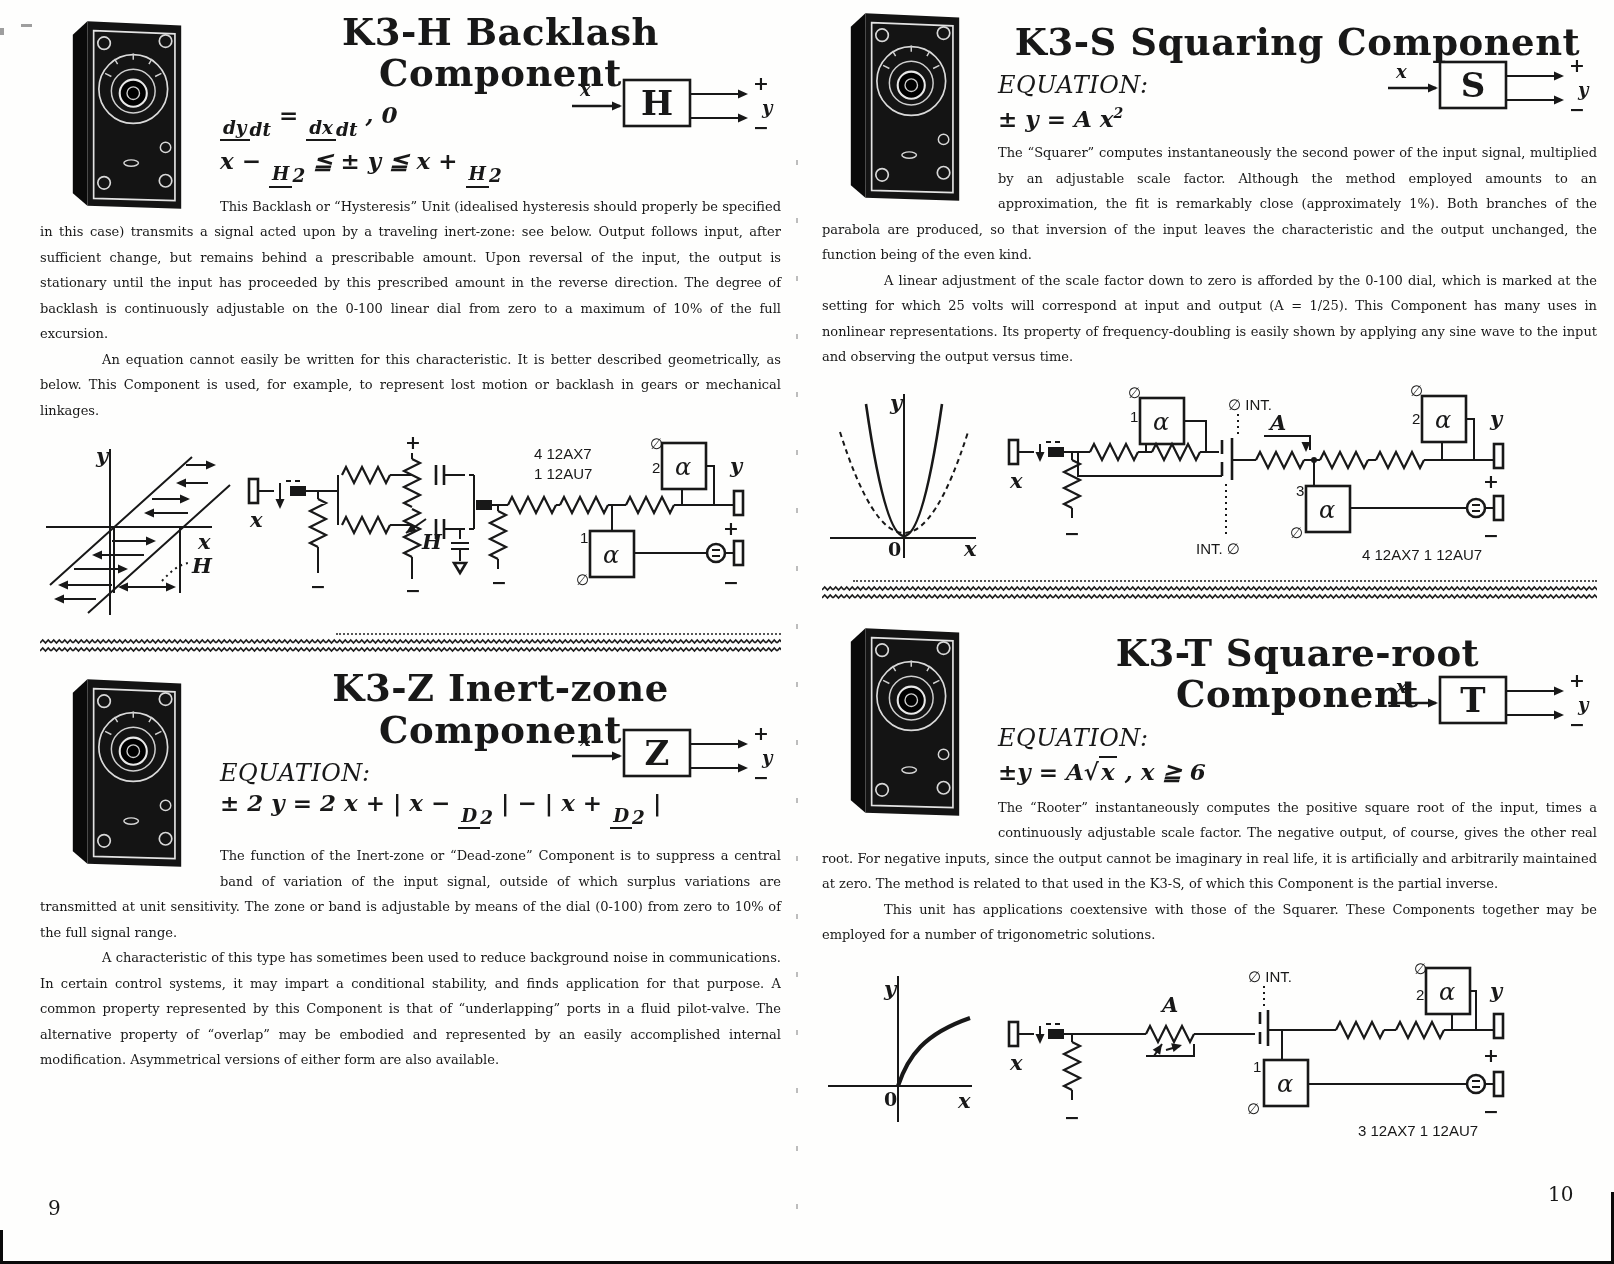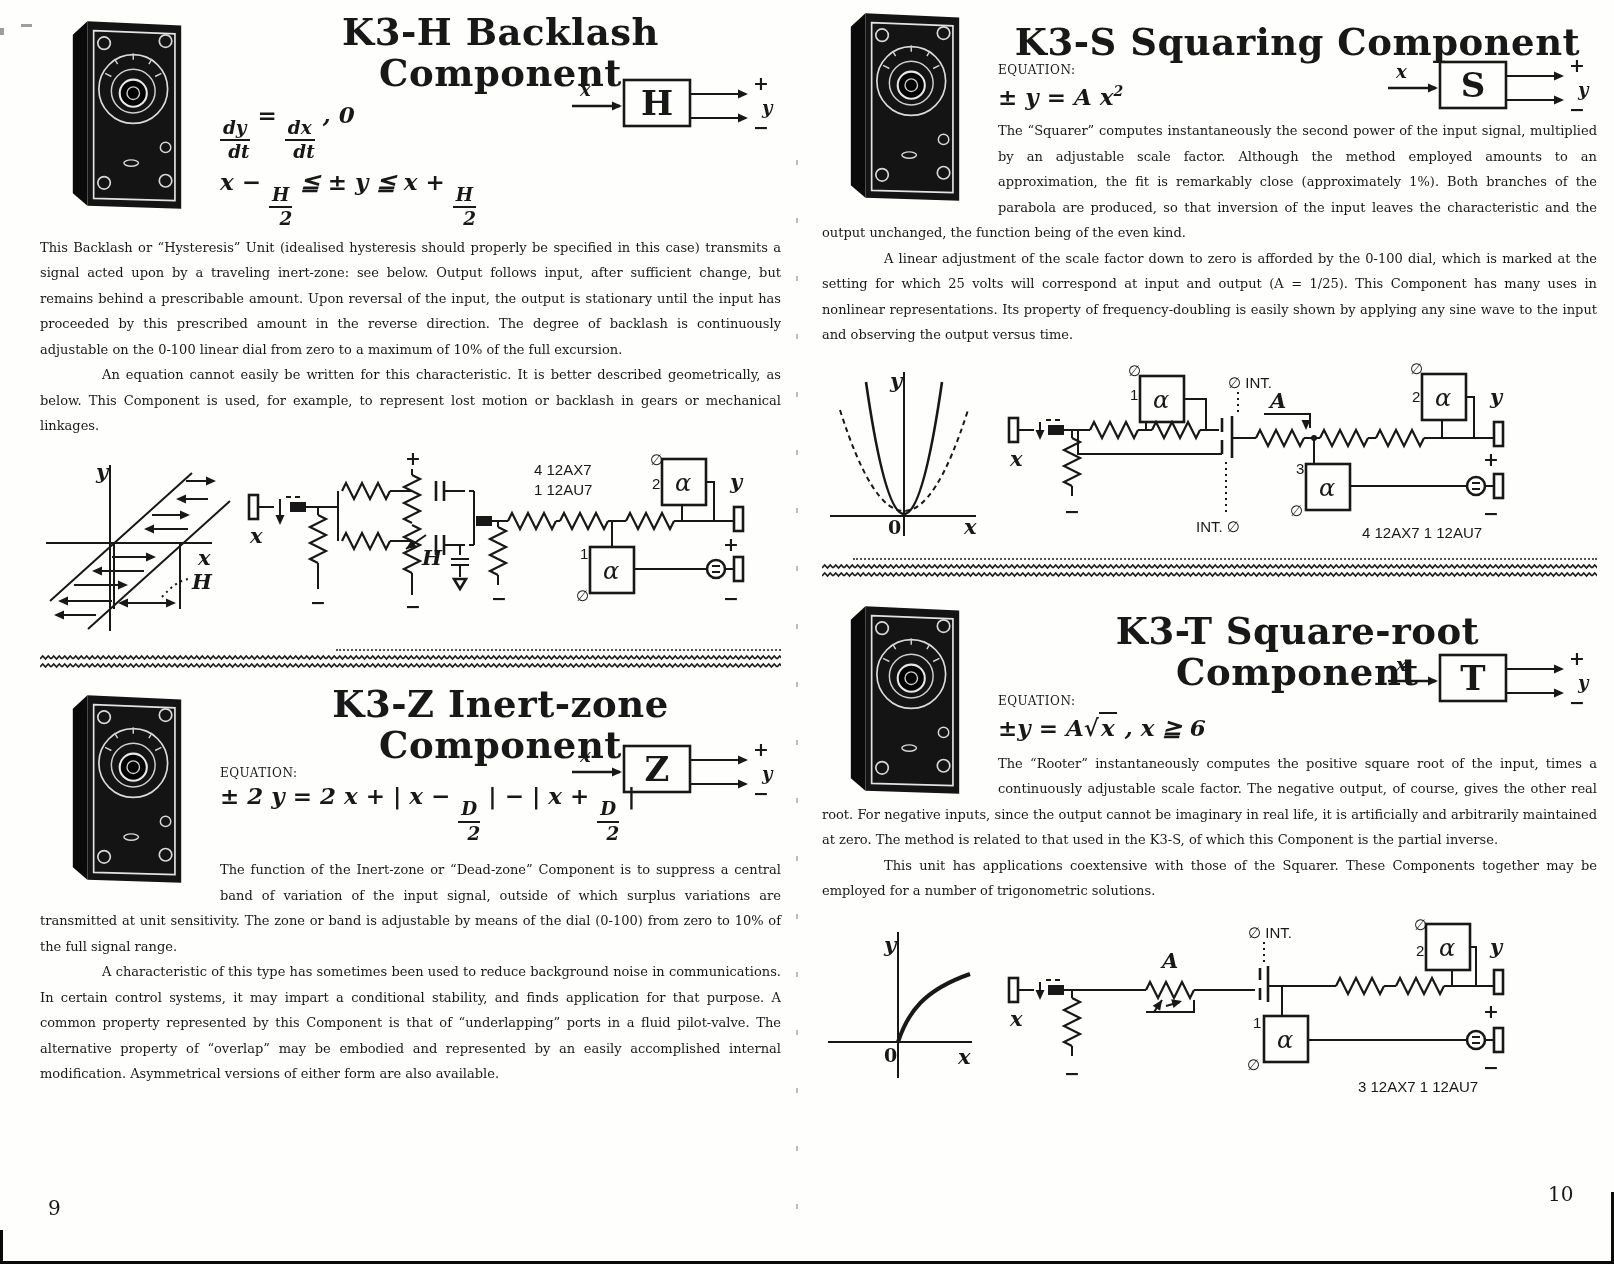--- a/index.html
+++ b/index.html
@@ -9,23 +9,23 @@
 .page{position:absolute;top:0}
 #page-left{left:40px;width:741px}
 #page-right{left:822px;width:775px}
 .sec{position:relative}
 .photo{float:left;width:126px;height:198px;margin:14px 30px 4px 24px}
 .photo.rp{margin:6px 30px 4px 20px}
 .photosvg{width:100%;height:100%}
 .title{margin:0;padding-top:12px;font-size:37px;font-weight:700;text-align:center;
        letter-spacing:.5px;line-height:1.12}
 .title.rp{padding-top:22px}
-.eq-label{font-size:12px;margin-top:0;letter-spacing:.5px}
+.eq-label{font-style:italic;font-size:24px;margin-top:8px;letter-spacing:.5px}
 .eqline{font-style:italic;font-weight:700;font-size:23px;margin:6px 0 2px}
-.frac{display:inline-flex;flex-direction:column;vertical-align:-11px;text-align:right;
+.frac{display:inline-flex;vertical-align:-11px;text-align:left;
       line-height:1;font-size:.8em}
 .frac .fn{border-bottom:2px solid #181818;padding:0 3px 2px}
 .frac .fd{padding-top:2px}
 sup.sq{font-size:14px}
 .rooted{border-top:2.4px solid #181818;padding:0 2px}
 .blockdiag{position:absolute;right:6px}
 .body{font-size:13px;line-height:25.5px;text-align:justify;margin:0}
 .body.ind{text-indent:62px}
 .diagrow{display:flex;align-items:flex-start;gap:14px;margin-top:12px;clear:none}
 .divider{clear:both;margin:8px 0 6px}

